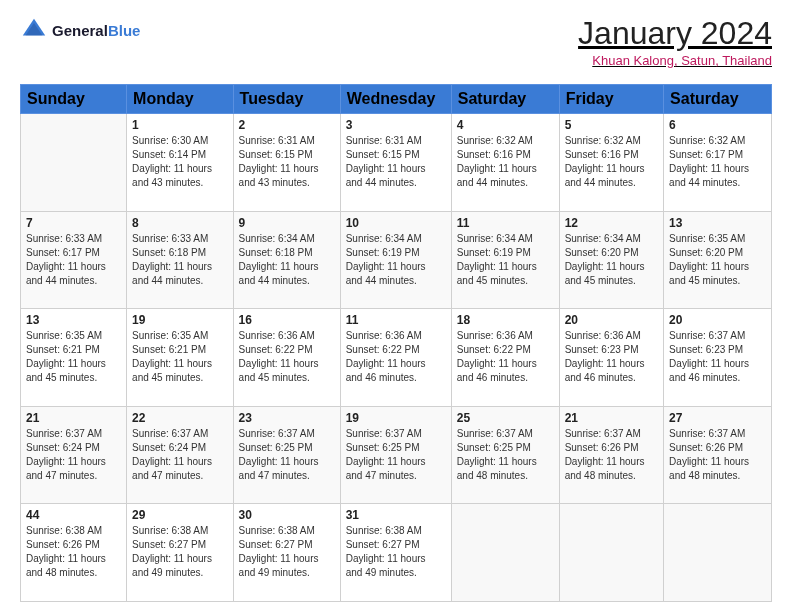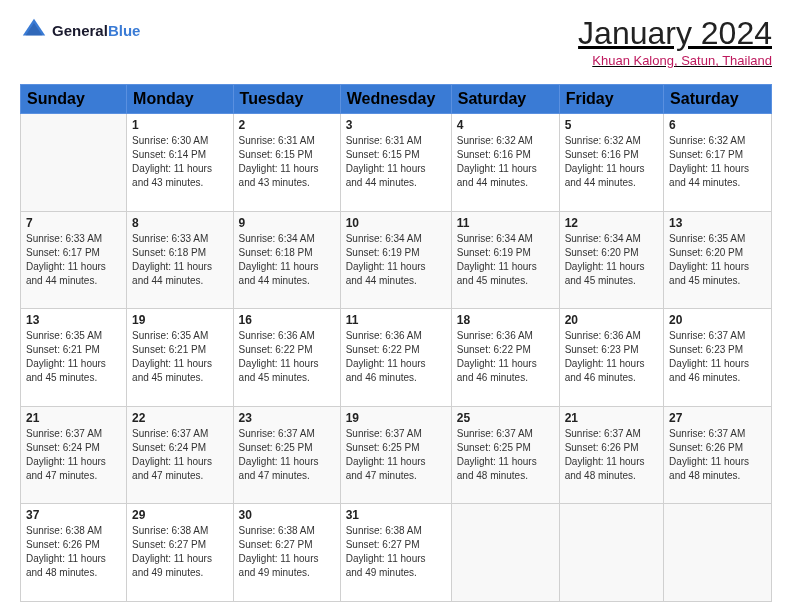--- a/index.html
+++ b/index.html
@@ -315,21 +315,21 @@
           <td>
             <span class="day-number">27</span>
             <div class="cell-info" style="white-space: pre-line;">Sunrise: 6:37 AM
 Sunset: 6:26 PM
 Daylight: 11 hours
 and 48 minutes.</div>
           </td>
         </tr>
         <tr>
           <td>
-            <span class="day-number">37</span>
+            <span class="day-number">44</span>
             <div class="cell-info" style="white-space: pre-line;">Sunrise: 6:38 AM
 Sunset: 6:26 PM
 Daylight: 11 hours
 and 48 minutes.</div>
           </td>
           <td>
             <span class="day-number">29</span>
             <div class="cell-info" style="white-space: pre-line;">Sunrise: 6:38 AM
 Sunset: 6:27 PM
 Daylight: 11 hours

